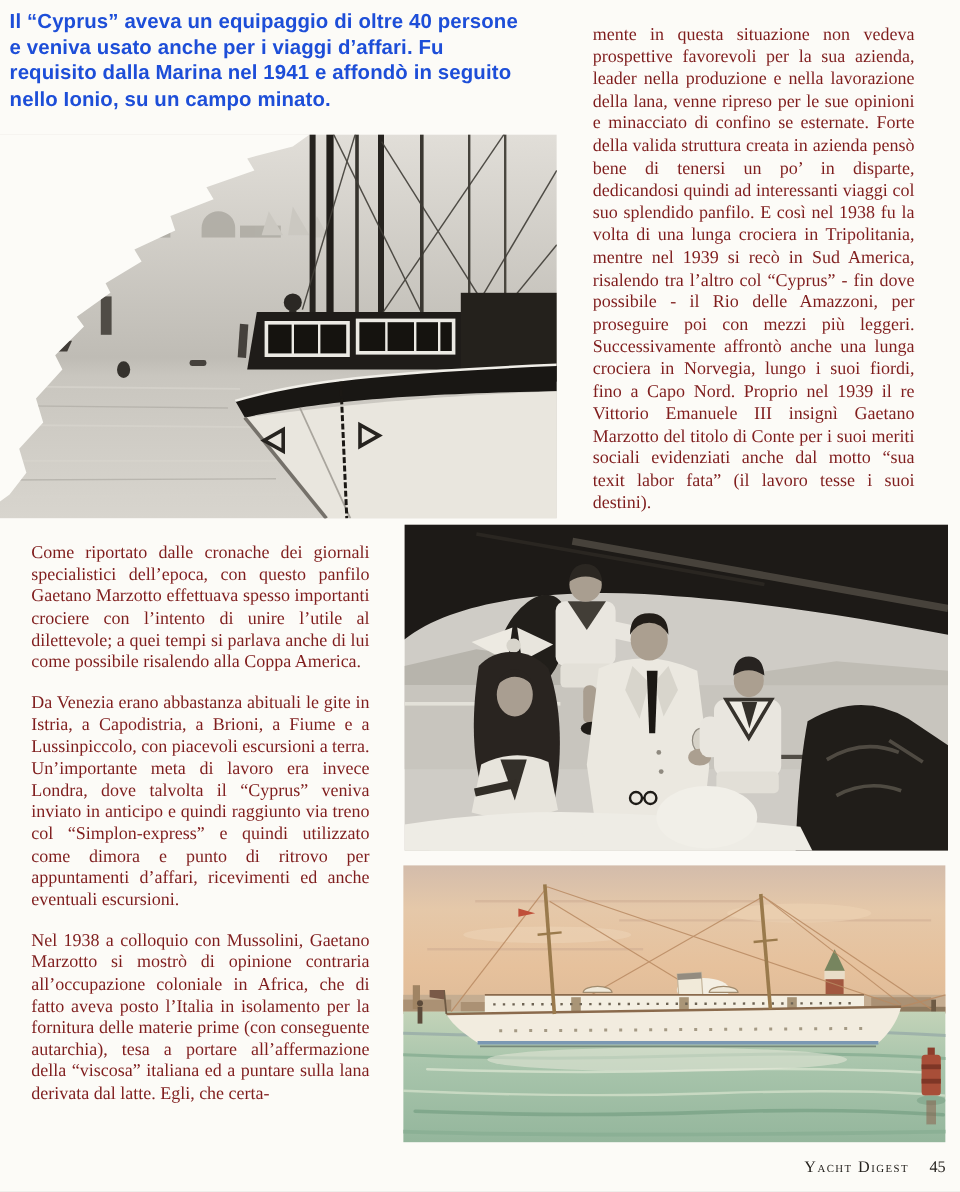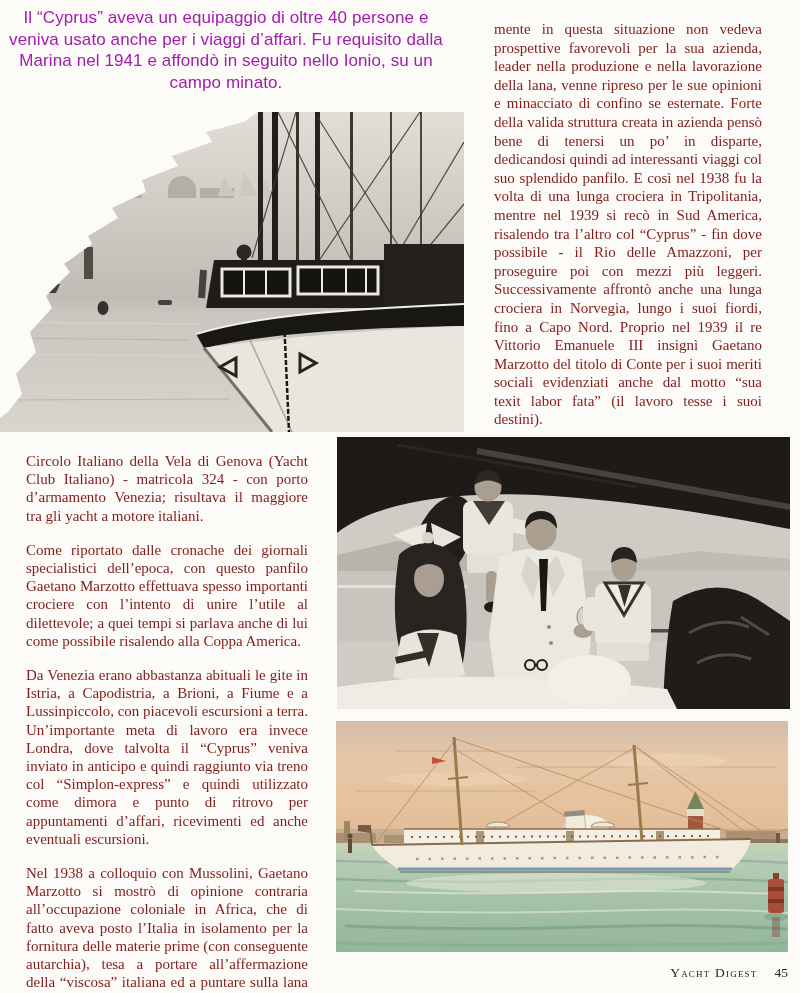--- a/index.html
+++ b/index.html
@@ -1,20 +1,20 @@
 <!DOCTYPE html>
 <html lang="it"><head>
 <meta charset="utf-8">
 <style>
   html,body{margin:0;padding:0;background:#e8e6e1;}
   .page{position:relative;width:800px;height:993px;background:#fcfbf7;overflow:hidden;
         font-family:"Liberation Serif",serif;margin:0 auto;}
   .headline{position:absolute;left:8px;top:7px;width:436px;
-        font-family:"Liberation Sans",sans-serif;font-weight:400;
-        font-size:17px;line-height:21.5px;color:#a21caf;letter-spacing:.1px;text-align:center;}
+        font-family:"Liberation Sans",sans-serif;font-weight:700;
+        font-size:17px;line-height:21.5px;color:#1d4ed8;letter-spacing:.1px;}
   .col p{margin:16px;text-align:justify;font-size:15px;color:#7f1d1d;hyphens:auto;}
   .right-col{position:absolute;left:478px;top:4px;width:300px;line-height:18.6px;}
   .left-col{position:absolute;left:10px;top:436px;width:314px;line-height:18.2px;}
   figure{margin:0;position:absolute;}
   figure svg{display:block;}
   .photo-top{left:0;top:112px;width:464px;height:320px;}
   .photo-mid{left:337px;top:437px;width:453px;height:272px;}
   .photo-bottom{left:336px;top:721px;width:452px;height:231px;}
   .pagefooter{position:absolute;right:12px;top:965px;color:#26231f;font-size:13.5px;}
   .mag{font-variant:small-caps;letter-spacing:1.2px;}
@@ -107,21 +107,20 @@
 
       <path d="M0,0 H258 L244,10 L206,20 L212,30 L172,44 L178,54 L142,68 L146,80 L112,96 L118,106 L88,124 L92,132 L64,152 L70,160 L46,184 L52,196 L30,220 L36,240 L16,262 L22,282 L8,300 L0,306 Z" fill="#fcfbf7"></path>
     </svg>
   </figure>
 
   <div class="col right-col">
     <p>mente in questa situazione non vedeva prospettive favorevoli per la sua azienda, leader nella produzione e nella lavorazione della lana, venne ripreso per le sue opinioni e minacciato di confino se esternate. Forte della valida struttura creata in azienda pensò bene di tenersi un po’ in disparte, dedicandosi quindi ad interessanti viaggi col suo splendido panfilo. E così nel 1938 fu la volta di una lunga crociera in Tripolitania, mentre nel 1939 si recò in Sud America, risalendo tra l’altro col “Cyprus” - fin dove possibile - il Rio delle Amazzoni, per proseguire poi con mezzi più leggeri. Successivamente affrontò anche una lunga crociera in Norvegia, lungo i suoi fiordi, fino a Capo Nord. Proprio nel 1939 il re Vittorio Emanuele III insignì Gaetano Marzotto del titolo di Conte per i suoi meriti sociali evidenziati anche dal motto “sua texit labor fata” (il lavoro tesse i suoi destini).</p>
   </div>
 
   <div class="col left-col">
-    <p>Circolo Italiano della Vela di Genova (Yacht Club Italiano) - matricola 324 - con porto d’armamento Venezia; risultava il maggiore tra gli yacht a motore italiani.</p>
     <p>Come riportato dalle cronache dei giornali specialistici dell’epoca, con questo panfilo Gaetano Marzotto effettuava spesso importanti crociere con l’intento di unire l’utile al dilettevole; a quei tempi si parlava anche di lui come possibile risalendo alla Coppa America.</p>
     <p>Da Venezia erano abbastanza abituali le gite in Istria, a Capodistria, a Brioni, a Fiume e a Lussinpiccolo, con piacevoli escursioni a terra. Un’importante meta di lavoro era invece Londra, dove talvolta il “Cyprus” veniva inviato in anticipo e quindi raggiunto via treno col “Simplon-express” e quindi utilizzato come dimora e punto di ritrovo per appuntamenti d’affari, ricevimenti ed anche eventuali escursioni.</p>
     <p>Nel 1938 a colloquio con Mussolini, Gaetano Marzotto si mostrò di opinione contraria all’occupazione coloniale in Africa, che di fatto aveva posto l’Italia in isolamento per la fornitura delle materie prime (con conseguente autarchia), tesa a portare all’affermazione della “viscosa” italiana ed a puntare sulla lana derivata dal latte. Egli, che certa-</p>
   </div>
 
   <figure class="photo-mid" role="img" aria-label="bw-photo-man-in-white-with-children-on-deck">
     <svg width="453" height="272" viewBox="0 0 453 272">
       <rect width="453" height="272" fill="#cfccc6"></rect>
       <path d="M0,118 L60,104 L120,112 L160,120 L160,134 L0,134 Z" fill="#b7b4ac"></path>
       <path d="M290,124 L360,114 L453,122 L453,138 L290,138 Z" fill="#bfbcb4"></path>

